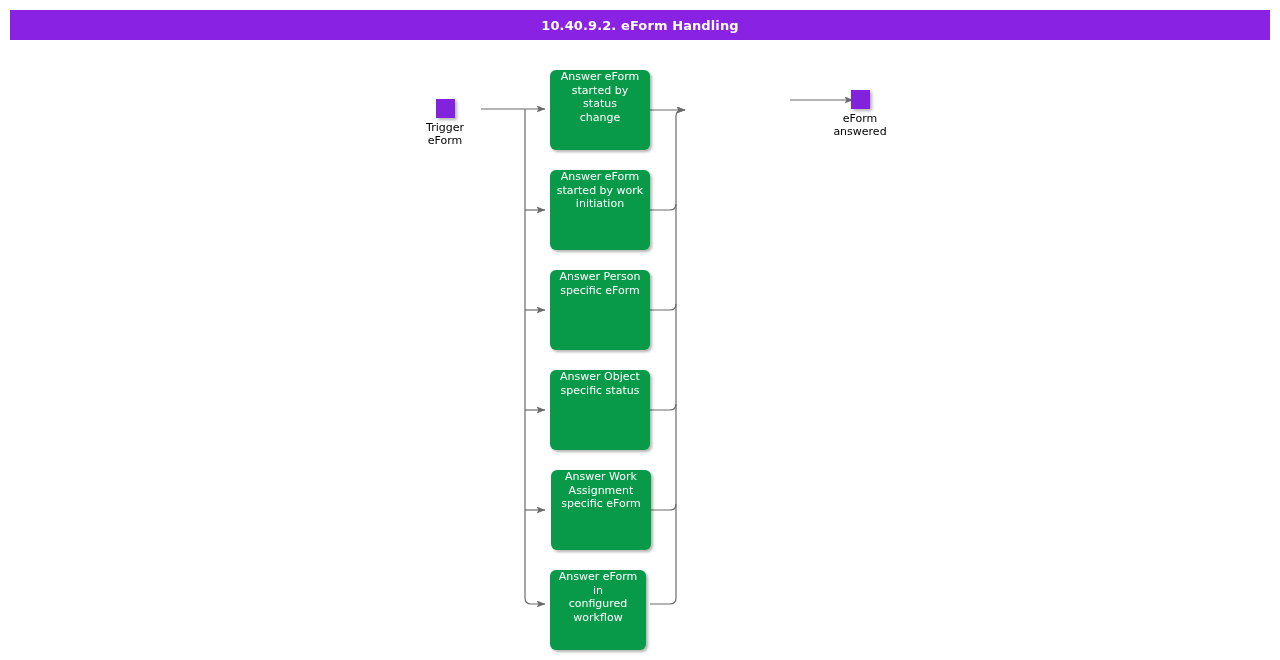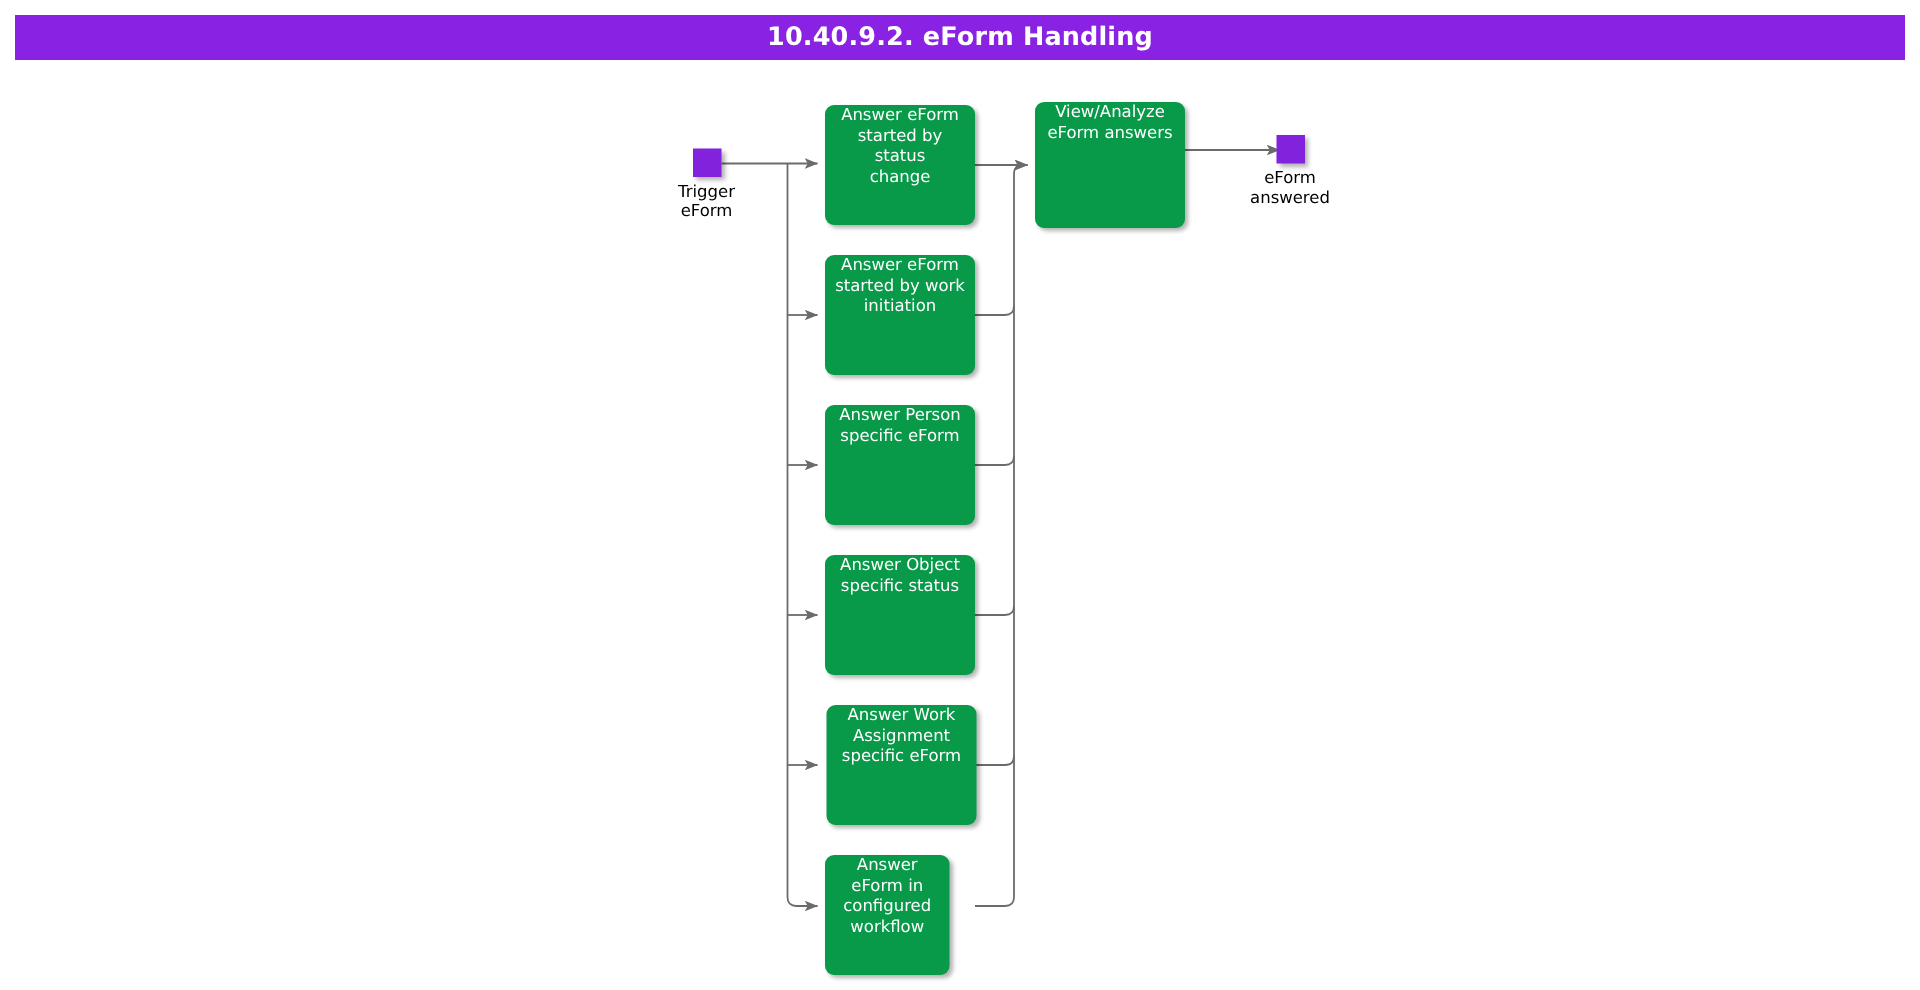--- a/index.html
+++ b/index.html
@@ -27,21 +27,21 @@
     width: 1260px;
     height: 30px;
     background: #8a22e3;
     display: flex;
     align-items: center;
     justify-content: center;
     box-sizing: border-box;
   }
   .title-banner .title-text {
     color: #ffffff;
-    font-size: 17px;
+    font-size: 13px;
     font-weight: bold;
     font-family: "DejaVu Sans", sans-serif;
     letter-spacing: 0.1px;
   }
   .svg-layer {
     position: absolute;
     left: 0;
     top: 0;
     width: 1280px;
     height: 660px;
@@ -117,21 +117,21 @@
 
     <path d="M650,110 L685,110" stroke="#6b6b6b" stroke-width="1.2" fill="none" marker-end="url(#arrowhead)"></path>
     <path d="M650,210 L670,210 Q676,210 676,204" stroke="#6b6b6b" stroke-width="1.2" fill="none"></path>
     <path d="M650,310 L670,310 Q676,310 676,304" stroke="#6b6b6b" stroke-width="1.2" fill="none"></path>
     <path d="M650,410 L670,410 Q676,410 676,404" stroke="#6b6b6b" stroke-width="1.2" fill="none"></path>
     <path d="M650,510 L670,510 Q676,510 676,504" stroke="#6b6b6b" stroke-width="1.2" fill="none"></path>
 
     <path d="M790,100 L853,100" stroke="#6b6b6b" stroke-width="1.2" fill="none" marker-end="url(#arrowhead)"></path>
   </svg>
 
-  <div class="term-node" style="left:461px; top:99px; width:60px; margin-left:-20px;">
+  <div class="term-node" style="left:435px; top:99px; width:60px; margin-left:-20px;">
     <div class="term-square"></div>
     <div class="term-label">Trigger
 eForm</div>
   </div>
 
   <div class="node-box" style="left:550px; top:70px; width:100px; height:80px;">
     <span class="node-label">Answer eForm
 started by status
 change</span>
   </div>
@@ -151,30 +151,26 @@
     <span class="node-label">Answer Object
 specific status</span>
   </div>
 
   <div class="node-box" style="left:551px; top:470px; width:100px; height:80px;">
     <span class="node-label">Answer Work
 Assignment
 specific eForm</span>
   </div>
 
-  <div class="node-box" style="left:550px; top:570px; width:83px; height:80px;">
+  <div class="node-box" style="left:550px; top:570px; width:96px; height:80px;">
     <span class="node-label">Answer eForm in
 configured
 workflow</span>
   </div>
 
-  <div class="node-box" style="left:690px; top:68px; width:100px; height:84px;">
-    <span class="node-label">View/Analyze
-eForm answers</span>
-  </div>
 
   <div class="term-node" style="left:850px; top:90px; width:60px; margin-left:-20px;">
     <div class="term-square"></div>
     <div class="term-label">eForm
 answered</div>
   </div>
 
 </div>
 
 </body></html>

